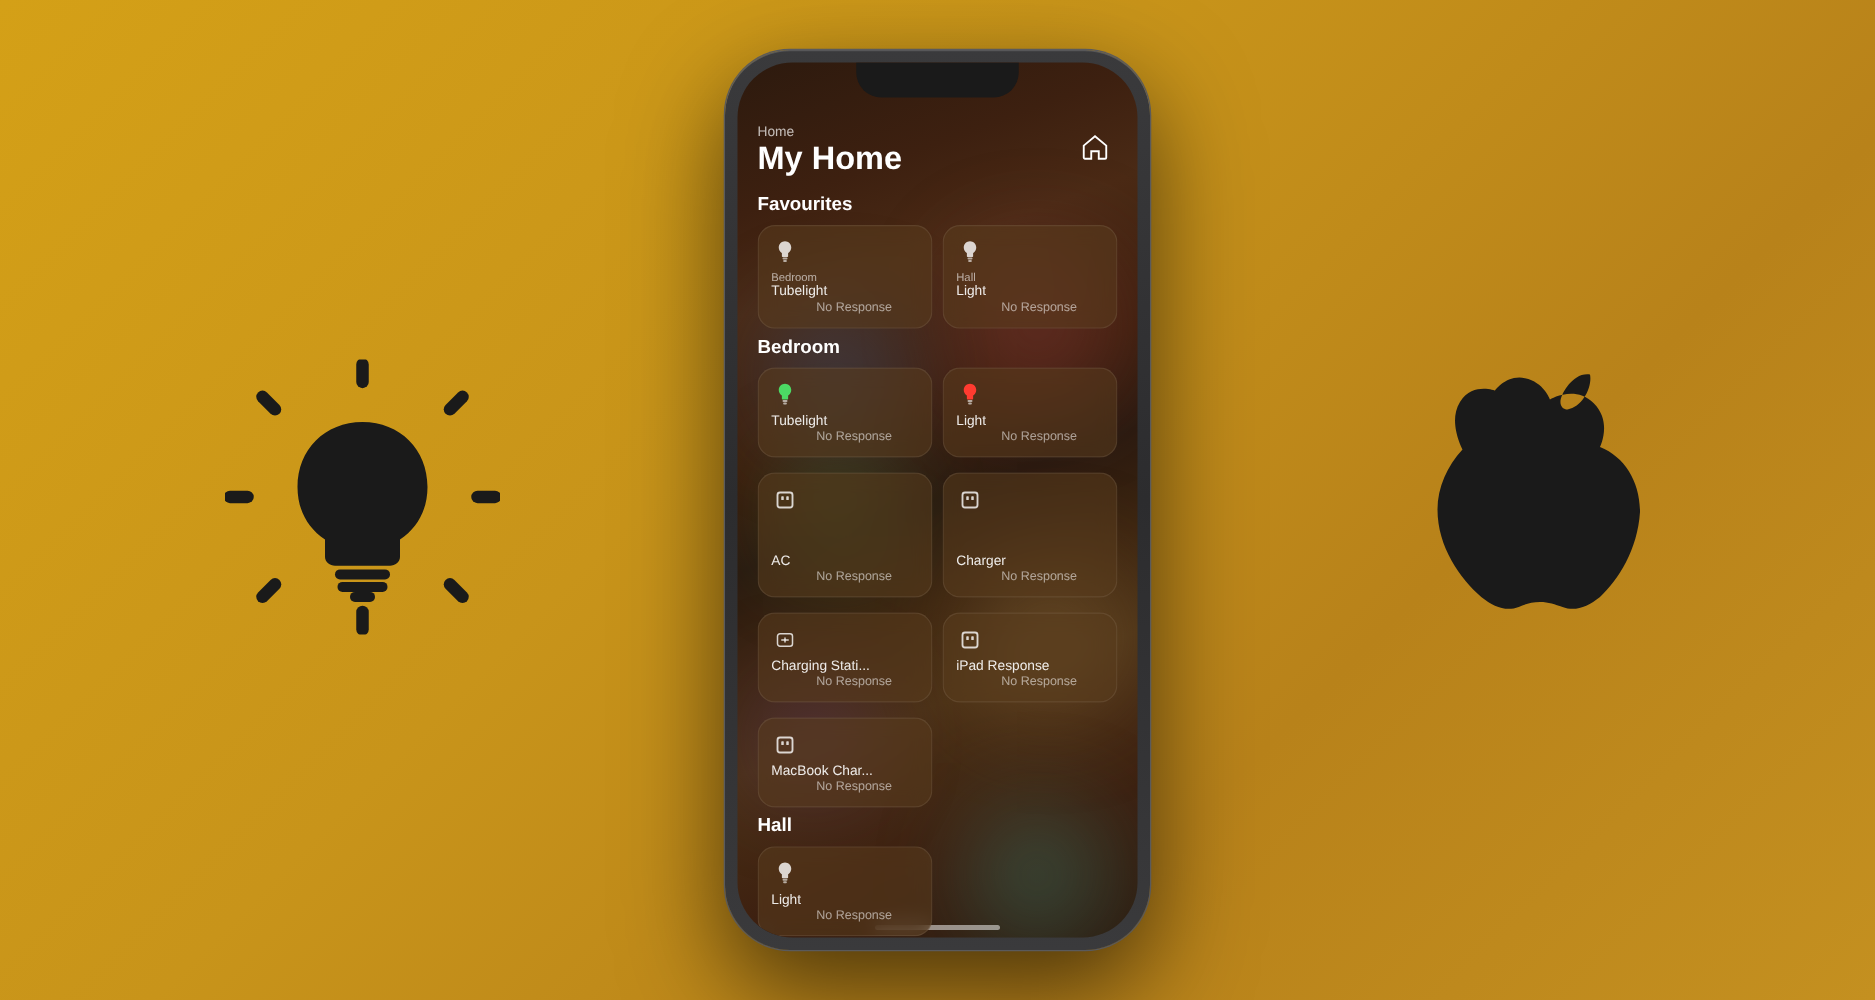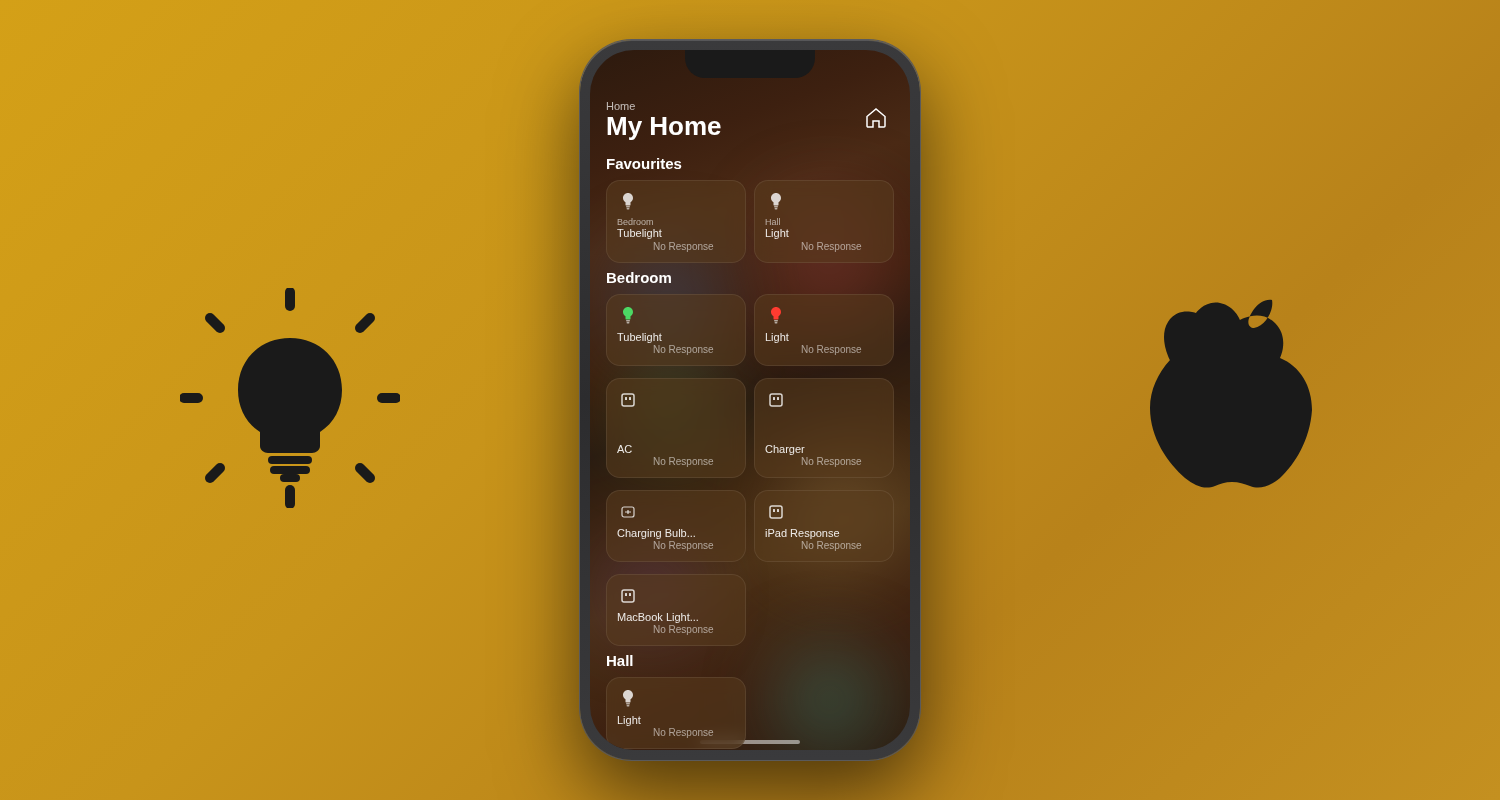--- a/index.html
+++ b/index.html
@@ -359,21 +359,21 @@
           <div class="devices-grid">
             <div class="device-card">
               <div class="device-icon">
                 <svg width="16" height="18" viewBox="0 0 16 18" fill="none">
                   <rect x="2" y="4" width="12" height="10" rx="2" stroke="rgba(255,255,255,0.8)" stroke-width="1.2" fill="none"></rect>
                   <line x1="8" y1="7" x2="8" y2="11" stroke="rgba(255,255,255,0.8)" stroke-width="1.2"></line>
                   <line x1="5" y1="9" x2="11" y2="9" stroke="rgba(255,255,255,0.8)" stroke-width="1.2"></line>
                 </svg>
               </div>
               <div class="device-info">
-                <div class="device-name">Charging Bulb...</div>
+                <div class="device-name">Charging Stati...</div>
                 <div class="device-status">No Response</div>
               </div>
             </div>
             <div class="device-card">
               <div class="device-icon">
                 <svg width="18" height="18" viewBox="0 0 18 18" fill="none">
                   <rect x="3" y="3" width="12" height="12" rx="2" stroke="rgba(255,255,255,0.8)" stroke-width="1.5" fill="none"></rect>
                   <rect x="6" y="6" width="2" height="3" rx="0.5" fill="rgba(255,255,255,0.8)"></rect>
                   <rect x="10" y="6" width="2" height="3" rx="0.5" fill="rgba(255,255,255,0.8)"></rect>
                 </svg>
@@ -390,21 +390,21 @@
           <div class="devices-grid">
             <div class="device-card">
               <div class="device-icon">
                 <svg width="18" height="18" viewBox="0 0 18 18" fill="none">
                   <rect x="3" y="3" width="12" height="12" rx="2" stroke="rgba(255,255,255,0.8)" stroke-width="1.5" fill="none"></rect>
                   <rect x="6" y="6" width="2" height="3" rx="0.5" fill="rgba(255,255,255,0.8)"></rect>
                   <rect x="10" y="6" width="2" height="3" rx="0.5" fill="rgba(255,255,255,0.8)"></rect>
                 </svg>
               </div>
               <div class="device-info">
-                <div class="device-name">MacBook Light...</div>
+                <div class="device-name">MacBook Char...</div>
                 <div class="device-status">No Response</div>
               </div>
             </div>
             <div></div>
           </div>
         </div>
 
         <div class="section">
           <div class="section-title">Hall</div>
           <div class="devices-grid">

